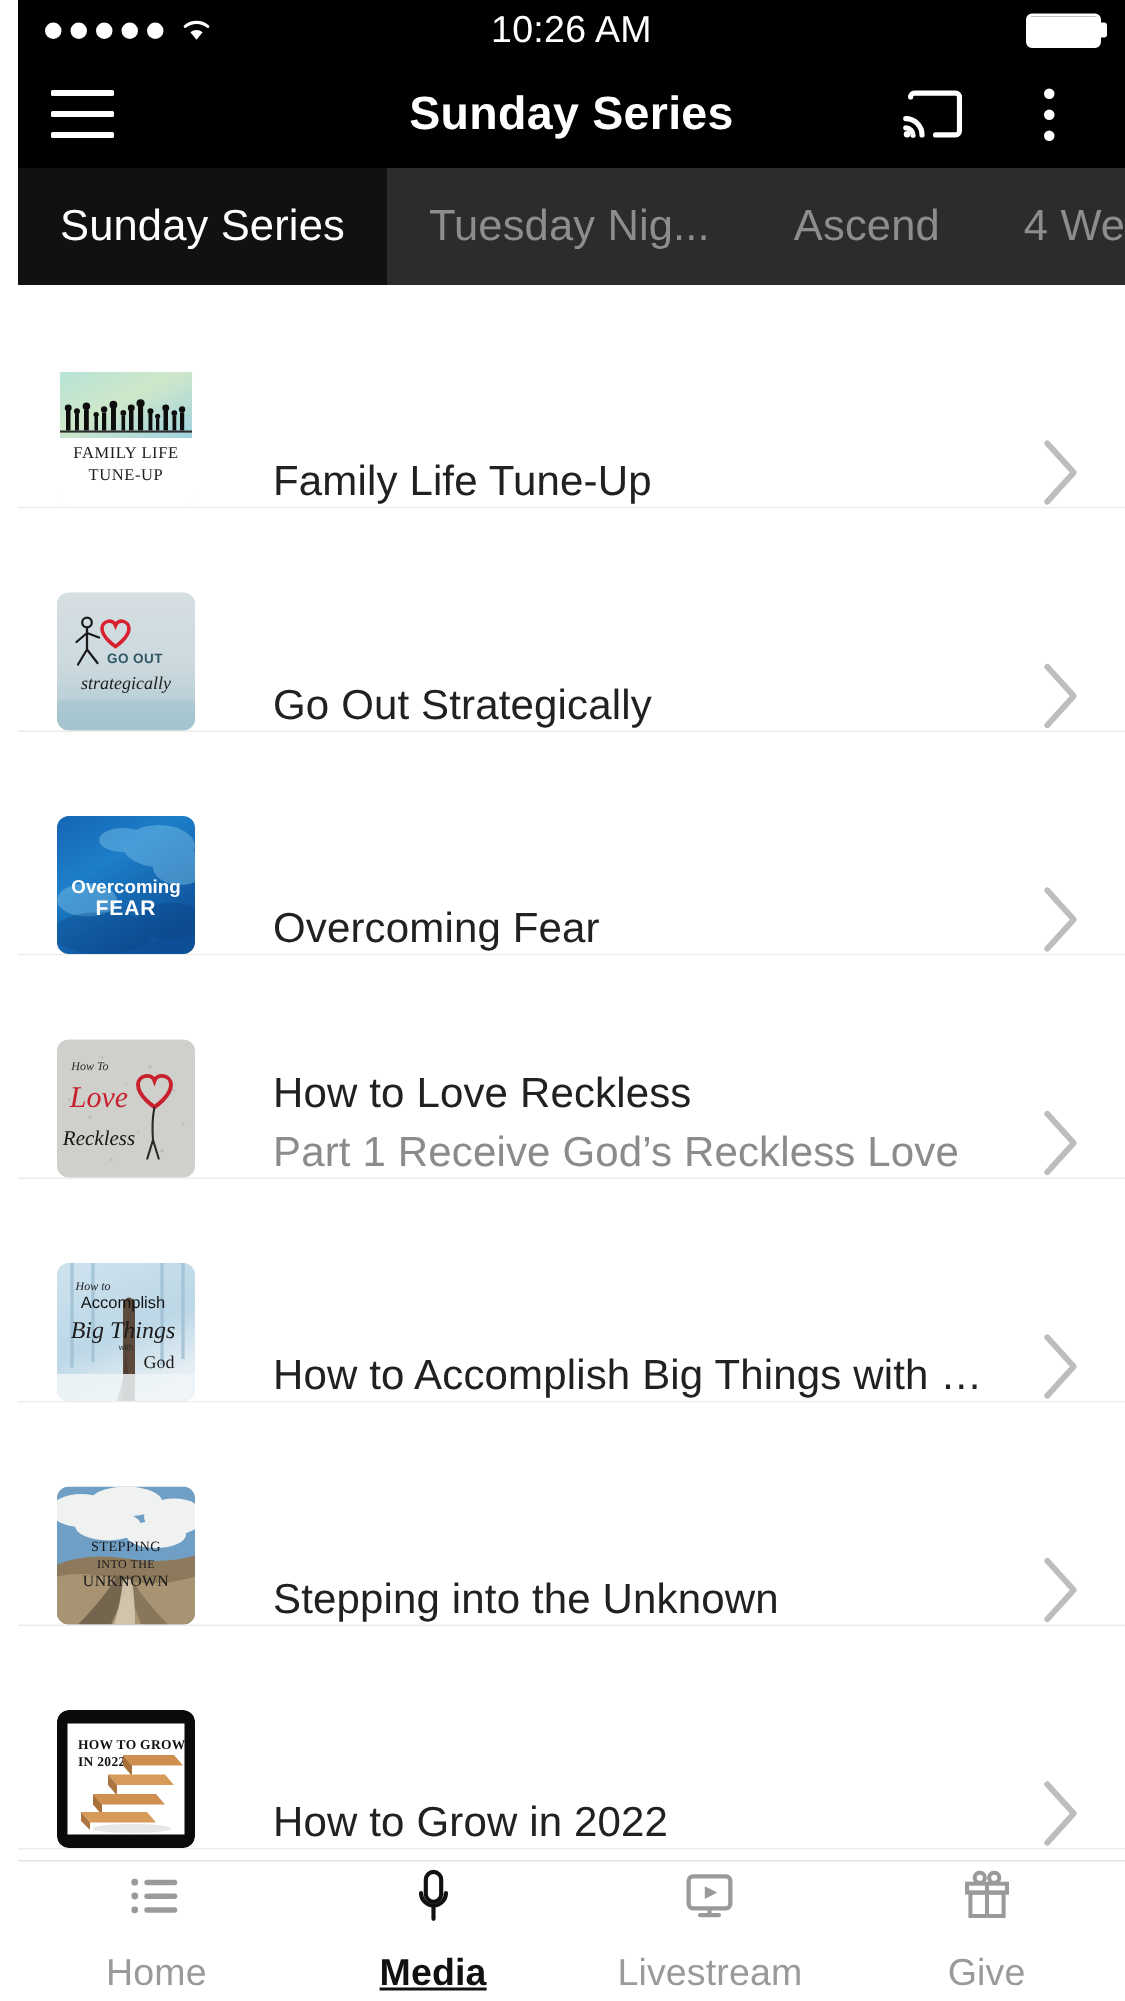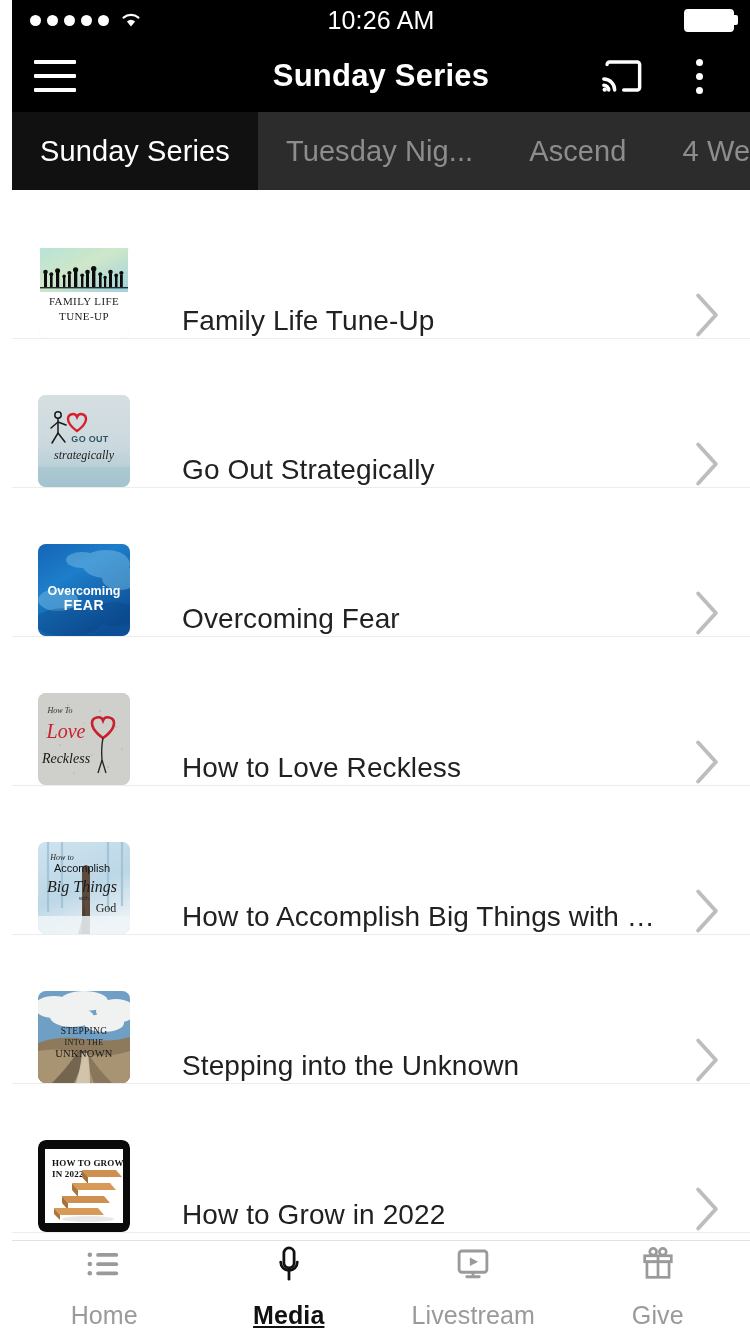--- a/index.html
+++ b/index.html
@@ -322,20 +322,21 @@
           <text x="22" y="20" font-family="Liberation Serif, serif" font-size="8" font-style="italic" fill="#2d2d2d" text-anchor="middle">How To</text>
           <text x="28" y="45" font-family="Liberation Serif, serif" font-size="20" font-style="italic" fill="#c8202d" text-anchor="middle">Love</text>
           <path d="M54 30 c0-6 9-8 11-2.5 c2-5.5 11-3.5 11 2.5 c0 8-11 15-11 15 s-11-7-11-15 z" fill="none" stroke="#c8202d" stroke-width="2.6"></path>
           <path d="M65 45 q-2 10 -1 22" stroke="#2a2a2a" stroke-width="1.4" fill="none"></path>
           <path d="M64 67 l-4 13 M64 67 l4 13" stroke="#2a2a2a" stroke-width="1.4" fill="none"></path>
           <text x="28" y="70" font-family="Liberation Serif, serif" font-size="14" font-style="italic" fill="#171717" text-anchor="middle">Reckless</text>
         </svg>
       </div>
       <div class="row-text">
         <div class="row-title">How to Love Reckless</div>
+        <div class="row-sub">Part 1 Receive God’s Reckless Love</div>
       </div>
       <div class="chev">
         <svg width="30" height="46" viewBox="0 0 16 26">
             <path d="M3 2 L13 13 L3 24" stroke="#bdbdbd" stroke-width="2.2" fill="none" stroke-linecap="round" stroke-linejoin="round"></path>
           </svg>
       </div>
     </div>
 
     <div class="row">
       <div class="thumb">

